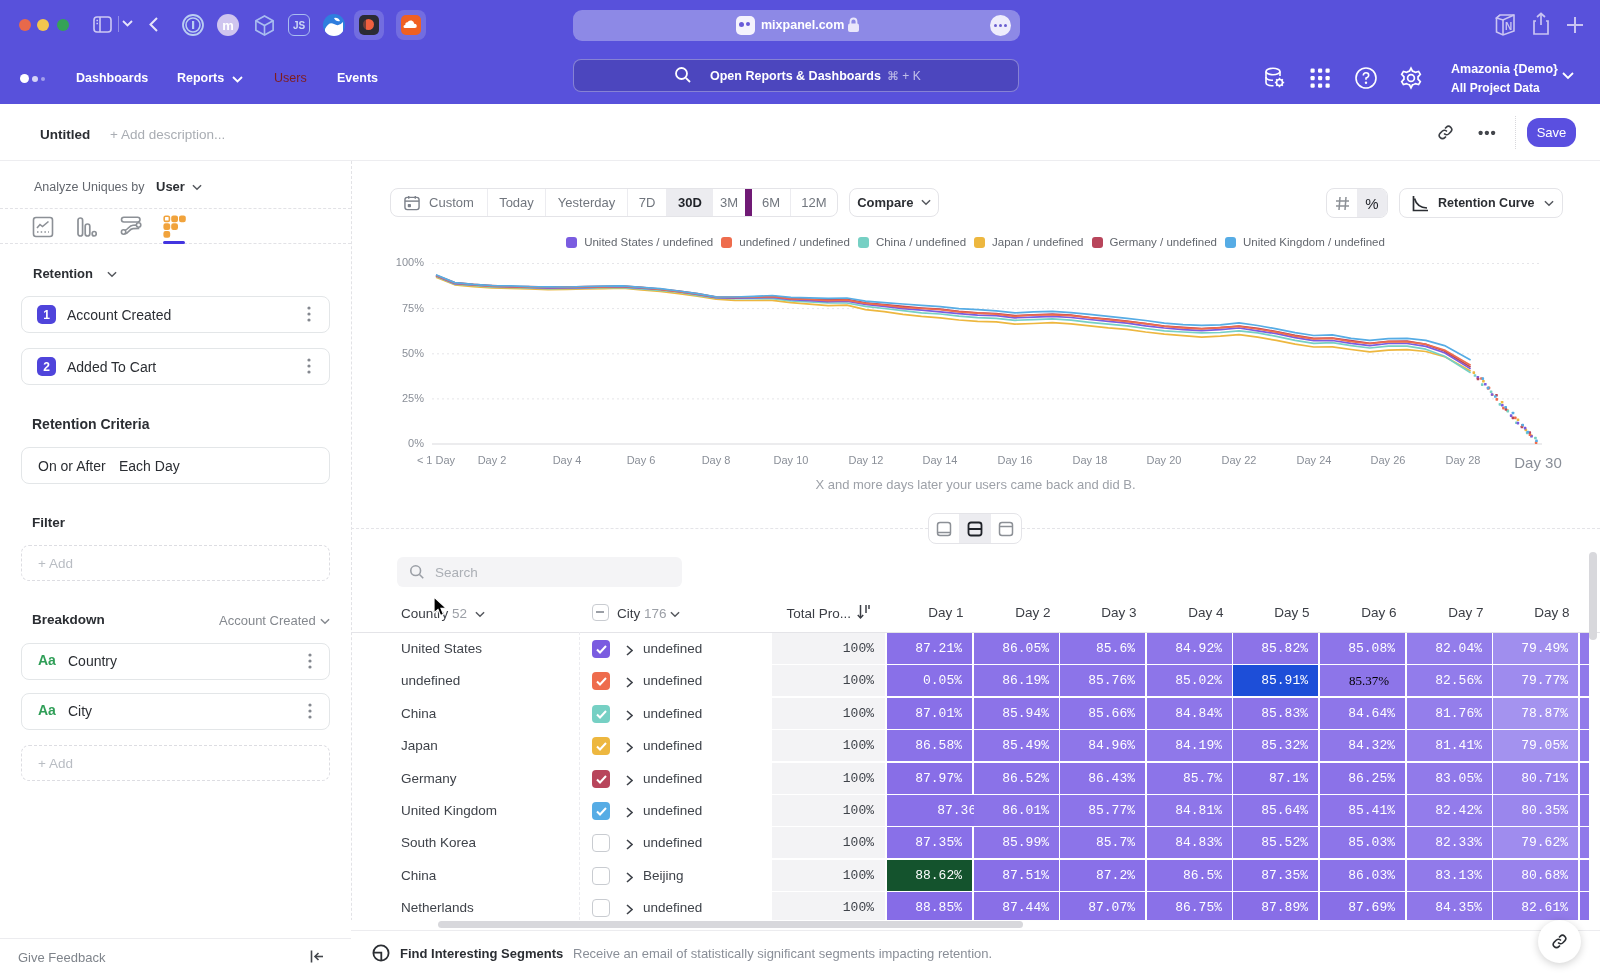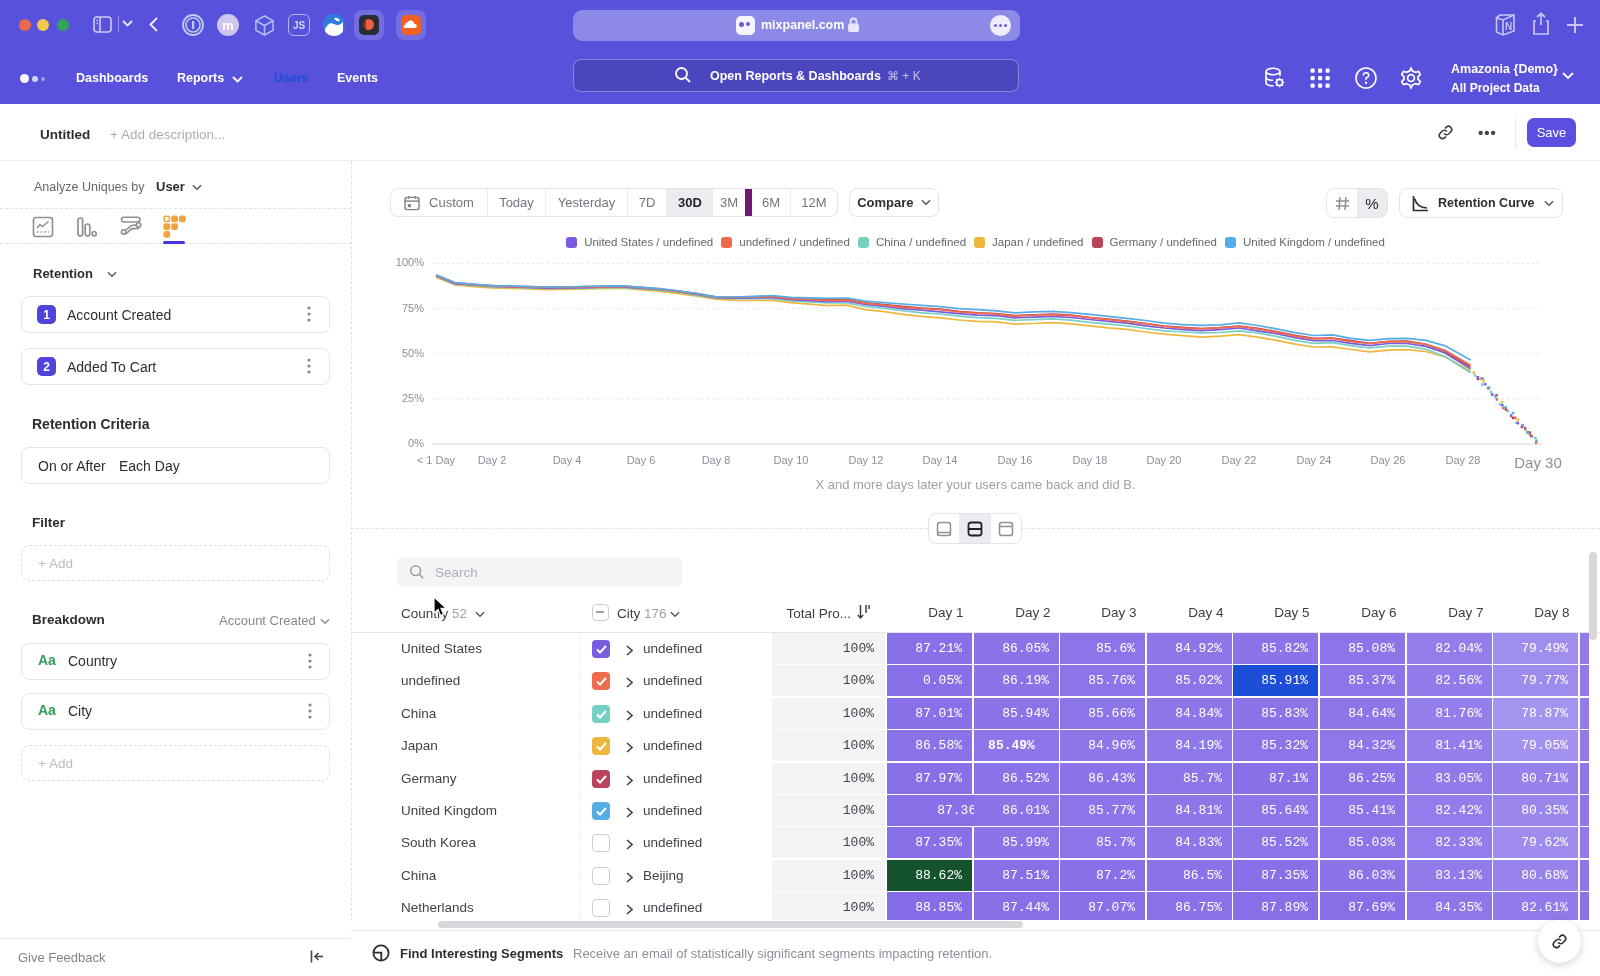--- a/index.html
+++ b/index.html
@@ -97,21 +97,21 @@
   </svg>
 
 <div class="abs" style="left:20px;top:74px;width:9px;height:9px;border-radius:50%;background:#fff;"></div>
 <div class="abs" style="left:32px;top:76px;width:6px;height:6px;border-radius:50%;background:rgba(255,255,255,0.75);"></div>
 <div class="abs" style="left:41px;top:77px;width:4px;height:4px;border-radius:50%;background:rgba(255,255,255,0.45);"></div>
 <div class="abs" style="left:76px;top:71px;color:#fff;font-size:12.5px;font-weight:700;">Dashboards</div>
 <div class="abs" style="left:177px;top:71px;color:#fff;font-size:12.5px;font-weight:700;">Reports</div>
 <svg class="abs" style="left:232px;top:76px" width="11" height="7" viewBox="0 0 11 7" fill="none" stroke="#fff" stroke-width="1.8">
     <path d="M1 1 L5.5 5.5 L10 1"></path>
   </svg>
-<div class="abs" style="left:274px;top:71px;color:#1d4ed8;font-size:12.5px;font-weight:700;">Users</div>
+<div class="abs" style="left:274px;top:71px;color:#7f1d1d;font-size:12.5px;font-weight:400;">Users</div>
 <div class="abs" style="left:337px;top:71px;color:#fff;font-size:12.5px;font-weight:700;">Events</div>
 
 <div class="abs" style="left:573px;top:59px;width:446px;height:33px;border-radius:8px;background:rgba(0,0,0,0.13);border:1px solid rgba(255,255,255,0.32);"></div>
 <svg class="abs" style="left:674px;top:66px" width="18" height="18" viewBox="0 0 18 18" fill="none" stroke="#ffffff" stroke-width="1.8">
     <circle cx="7.5" cy="7.5" r="5.5"></circle>
     <line x1="11.8" y1="11.8" x2="16" y2="16"></line>
   </svg>
 <div class="abs" style="left:710px;top:69px;color:#fff;font-size:12.5px;font-weight:700;">Open Reports &amp; Dashboards</div>
 <div class="abs" style="left:887px;top:69px;color:rgba(255,255,255,0.65);font-size:12px;">⌘ + K</div>
 
@@ -153,21 +153,21 @@
 
 <div class="abs" style="left:0;top:104px;width:1600px;height:57px;background:#fff;border-bottom:1px solid #ededf0;"></div>
 <div class="abs" style="left:40px;top:127px;color:#2b2e33;font-size:13.5px;font-weight:700;">Untitled</div>
 <div class="abs" style="left:110px;top:127px;color:#a9adb3;font-size:13.5px;">+ Add description...</div>
 <svg class="abs" style="left:1437px;top:124px" width="17" height="17" viewBox="0 0 24 24" fill="none" stroke="#3b3e44" stroke-width="2.2">
     <path d="M10 13.5 a4.5 4.5 0 0 0 6.4 0.6 l3 -3 a4.5 4.5 0 1 0 -6.4 -6.4 l-1.7 1.7"></path>
     <path d="M14 10.5 a4.5 4.5 0 0 0 -6.4 -0.6 l-3 3 a4.5 4.5 0 1 0 6.4 6.4 l1.7 -1.7"></path>
   </svg>
 <div class="abs" style="left:1478px;top:124px;color:#43464c;font-size:15px;font-weight:700;letter-spacing:1px;">•••</div>
 <div class="abs" style="left:1515px;top:116px;width:1px;height:33px;border-left:1px dotted #d8d8dc;"></div>
-<div class="abs flex" style="left:1527px;top:118px;width:49px;height:29px;border-radius:7px;background:#5a4fe0;justify-content:center;color:#fff;font-size:13px;font-weight:400;">Save</div>
+<div class="abs flex" style="left:1527px;top:118px;width:49px;height:29px;border-radius:12px;background:#5a4fe0;justify-content:center;color:#fff;font-size:13px;font-weight:400;">Save</div>
 
 <div class="abs" style="left:351px;top:161px;width:1px;height:815px;border-left:1px dashed #e2e2e6;"></div>
 <div class="abs" style="left:34px;top:180px;color:#63676e;font-size:12.5px;">Analyze Uniques by</div>
 <div class="abs" style="left:156px;top:179px;color:#2b2e33;font-size:13px;font-weight:700;">User</div>
 <svg class="abs" style="left:192px;top:184px" width="10" height="7" viewBox="0 0 11 7" fill="none" stroke="#55585e" stroke-width="1.6">
     <path d="M1 1 L5.5 5.5 L10 1"></path>
   </svg>
 <div class="abs" style="left:0;top:208px;width:351px;height:1px;border-top:1px dashed #e2e2e6;"></div>
 
 <svg class="abs" style="left:32px;top:216px" width="22" height="22" viewBox="0 0 22 22" fill="none" stroke="#8c9096" stroke-width="1.6">
@@ -514,21 +514,21 @@
 <div class="abs flex" style="left:1060px;top:665px;width:85px;height:31px;background:rgb(140,116,233);justify-content:flex-end;">
     <span style="color:#fff;font-size:13px;font-family:'Liberation Mono',monospace;padding-right:10px;">85.76%</span>
   </div>
 <div class="abs flex" style="left:1147px;top:665px;width:85px;height:31px;background:rgb(141,117,233);justify-content:flex-end;">
     <span style="color:#fff;font-size:13px;font-family:'Liberation Mono',monospace;padding-right:10px;">85.02%</span>
   </div>
 <div class="abs flex" style="left:1233px;top:665px;width:85px;height:31px;background:#1d4ed8;justify-content:flex-end;">
     <span style="color:#fff;font-size:13px;font-family:'Liberation Mono',monospace;padding-right:10px;">85.91%</span>
   </div>
 <div class="abs flex" style="left:1320px;top:665px;width:85px;height:31px;background:rgb(141,117,233);justify-content:flex-end;">
-    <span style="color:#ffffff;font-size:13px;font-family:Liberation Mono, monospace;padding-right:10px;">85.37%</span>
+    <span style="color:#000000;font-size:13px;font-family:Liberation Serif, serif;padding-right:16px;">85.37%</span>
   </div>
 <div class="abs flex" style="left:1407px;top:665px;width:85px;height:31px;background:rgb(146,124,235);justify-content:flex-end;">
     <span style="color:#fff;font-size:13px;font-family:'Liberation Mono',monospace;padding-right:10px;">82.56%</span>
   </div>
 <div class="abs flex" style="left:1493px;top:665px;width:85px;height:31px;background:rgb(158,139,238);justify-content:flex-end;">
     <span style="color:#fff;font-size:13px;font-family:'Liberation Mono',monospace;padding-right:10px;">79.77%</span>
   </div>
 <div class="abs" style="left:1580px;top:665px;width:9px;height:31px;background:rgb(144,121,234);"></div>
 <div class="abs" style="left:401px;top:706px;color:#3f434a;font-size:13.5px;">China</div>
 <div class="abs flex" style="left:592px;top:705px;width:18px;height:18px;border-radius:4px;background:#76d0c4;justify-content:center;">
@@ -575,21 +575,21 @@
   </div>
 <svg class="abs" style="left:626px;top:742px" width="7" height="11" viewBox="0 0 7 11" fill="none" stroke="#3f434a" stroke-width="1.6">
     <path d="M1 1 L6 5.5 L1 10"></path>
   </svg>
 <div class="abs" style="left:643px;top:738px;color:#3f434a;font-size:13.5px;">undefined</div>
 <div class="abs" style="left:772px;top:730px;width:113px;height:31px;background:#f3f3f5;"></div>
 <div class="abs" style="left:772px;top:738px;width:102px;text-align:right;color:#3f434a;font-size:13px;font-family:'Liberation Mono',monospace;">100%</div>
 <div class="abs flex" style="left:887px;top:730px;width:85px;height:31px;background:rgb(138,114,232);justify-content:flex-end;">
     <span style="color:#fff;font-size:13px;font-family:'Liberation Mono',monospace;padding-right:10px;">86.58%</span>
   </div>
-<div class="abs flex" style="left:974px;top:730px;width:85px;height:31px;background:rgb(141,116,233);justify-content:center;font-weight:bold;">
+<div class="abs flex" style="left:974px;top:730px;width:85px;height:31px;background:rgb(141,116,233);justify-content:flex-end;">
     <span style="color:#fff;font-size:13px;font-family:'Liberation Mono',monospace;padding-right:10px;">85.49%</span>
   </div>
 <div class="abs flex" style="left:1060px;top:730px;width:85px;height:31px;background:rgb(142,118,233);justify-content:flex-end;">
     <span style="color:#fff;font-size:13px;font-family:'Liberation Mono',monospace;padding-right:10px;">84.96%</span>
   </div>
 <div class="abs flex" style="left:1147px;top:730px;width:85px;height:31px;background:rgb(143,120,234);justify-content:flex-end;">
     <span style="color:#fff;font-size:13px;font-family:'Liberation Mono',monospace;padding-right:10px;">84.19%</span>
   </div>
 <div class="abs flex" style="left:1233px;top:730px;width:85px;height:31px;background:rgb(141,117,233);justify-content:flex-end;">
     <span style="color:#fff;font-size:13px;font-family:'Liberation Mono',monospace;padding-right:10px;">85.32%</span>

